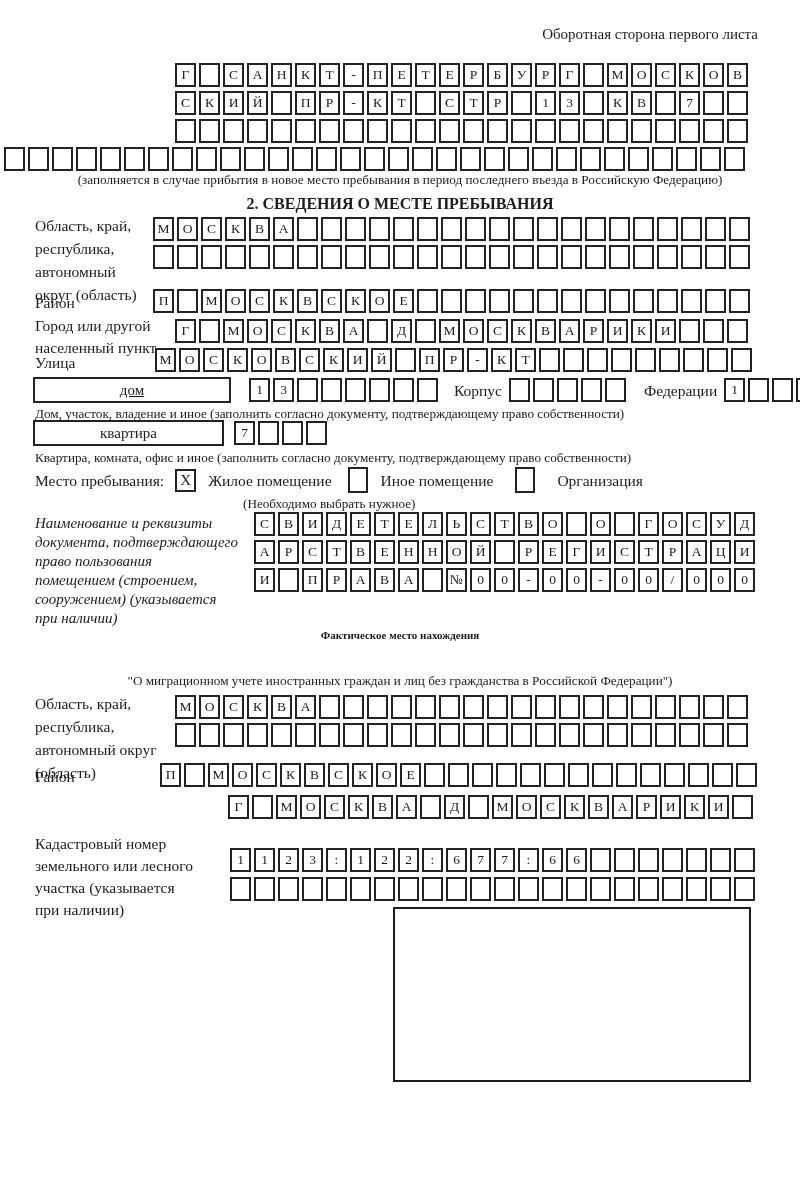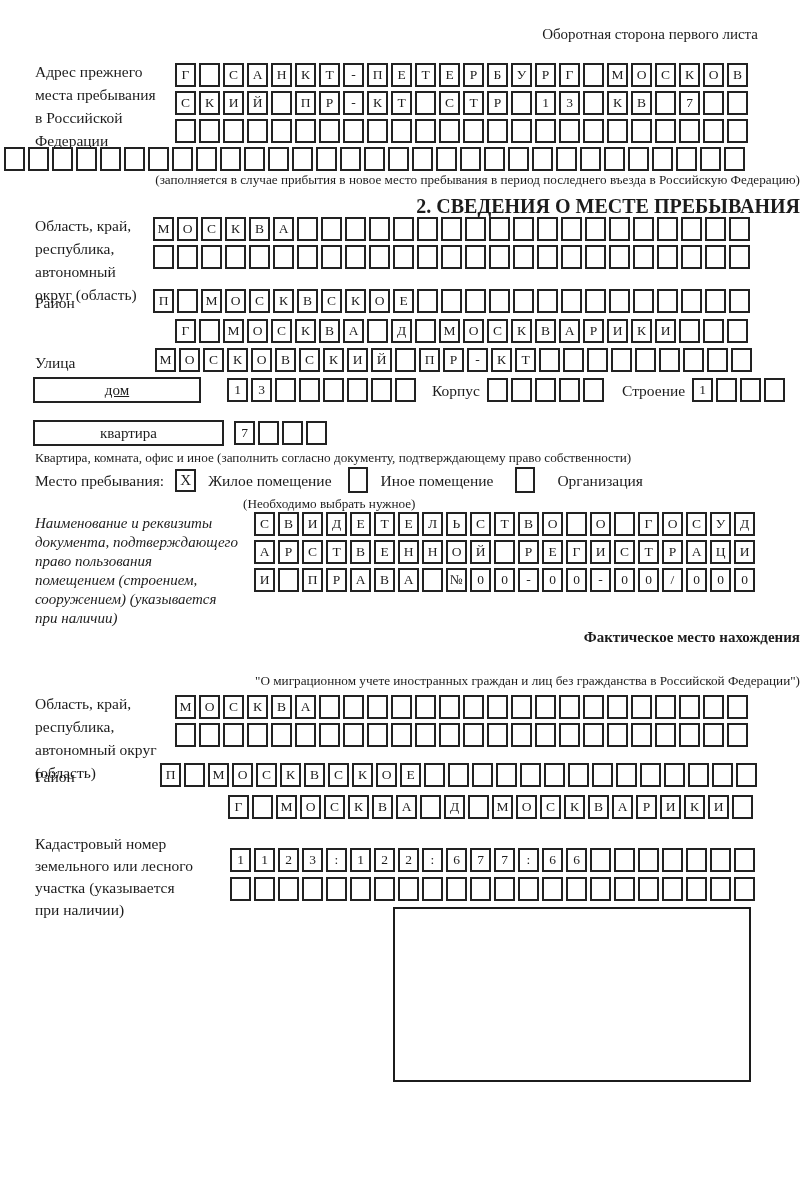--- a/index.html
+++ b/index.html
@@ -5,23 +5,23 @@
   html,body { margin:0; padding:0; background:#ffffff; }
   .page {
     position:relative; width:800px; height:1180px; margin:0 auto;
     background:#ffffff; color:#1c1c1c;
     font-family:"Liberation Serif", serif; overflow:hidden;
   }
   .abs { position:absolute; }
   .lbl { font-size:15.5px; line-height:23px; }
   .lbl-sm { font-size:15px; line-height:19px; }
   .note { font-size:13.2px; white-space:nowrap; }
-  .center { left:0; width:800px; text-align:right; }
-  .title { font-weight:bold; font-size:20px; }
-  .subtitle { font-weight:bold; font-size:15px; }
+  .center { left:0; width:800px; text-align:center; }
+  .title { font-weight:bold; font-size:16px; }
+  .subtitle { font-weight:bold; font-size:11px; }
   .cellrow { display:flex; gap:3px; }
   .cell {
     flex:0 0 21px; width:21px; height:24px; box-sizing:border-box;
     border:2px solid #222; display:flex; align-items:center; justify-content:center;
     font-size:13.5px; line-height:1; background:#fff;
   }
   .fieldbox {
     box-sizing:border-box; border:2px solid #222; height:26px;
     display:flex; align-items:center; justify-content:center; font-size:15px; background:#fff;
   }
@@ -35,21 +35,20 @@
   .stamp-box { box-sizing:border-box; border:2px solid #1c1c1c; background:#fff; }
   .cap { font-size:13.4px; line-height:16.5px; text-align:center; }
 </style>
 </head>
 <body>
 
 <div class="page">
 
   <div class="abs note" style="right:42px; top:26px; font-size:15px;">Оборотная сторона первого листа</div>
 
-  <div class="abs lbl" style="left:35px; top:60px;">Адрес прежнего<br>места пребывания<br>в Российской<br>Федерации</div>
   <div class="abs cellrow" style="left:175px; top:63px;">
       <span class="cell">Г</span>
       <span class="cell"></span>
       <span class="cell">С</span>
       <span class="cell">А</span>
       <span class="cell">Н</span>
       <span class="cell">К</span>
       <span class="cell">Т</span>
       <span class="cell">-</span>
       <span class="cell">П</span>
@@ -236,20 +235,21 @@
       <span class="cell"></span>
       <span class="cell"></span>
       <span class="cell"></span>
       <span class="cell"></span>
       <span class="cell"></span>
       <span class="cell"></span>
       <span class="cell"></span>
       <span class="cell"></span>
     </div>
 
+  <div class="abs lbl" style="left:35px; top:315px; line-height:22px;">Город или другой<br>населенный пункт</div>
   <div class="abs cellrow" style="left:175px; top:319px;">
       <span class="cell">Г</span>
       <span class="cell"></span>
       <span class="cell">М</span>
       <span class="cell">О</span>
       <span class="cell">С</span>
       <span class="cell">К</span>
       <span class="cell">В</span>
       <span class="cell">А</span>
       <span class="cell"></span>
@@ -293,47 +293,48 @@
       <span class="cell"></span>
       <span class="cell"></span>
       <span class="cell"></span>
       <span class="cell"></span>
       <span class="cell"></span>
       <span class="cell"></span>
       <span class="cell"></span>
     </div>
 
   <div class="abs hrow" style="left:33px; top:377px;">
-    <div class="fieldbox" style="width:168px; margin-right:26px;text-decoration:underline;">дом</div>
+    <div class="fieldbox" style="width:198px; margin-right:18px;text-decoration:underline;">дом</div>
     <div class="cellrow">
         <span class="cell">1</span>
         <span class="cell">3</span>
         <span class="cell"></span>
         <span class="cell"></span>
         <span class="cell"></span>
         <span class="cell"></span>
         <span class="cell"></span>
         <span class="cell"></span>
       </div>
     <div class="lbl" style="margin:0 7px 0 16px;">Корпус</div>
     <div class="cellrow">
         <span class="cell"></span>
         <span class="cell"></span>
         <span class="cell"></span>
         <span class="cell"></span>
         <span class="cell"></span>
       </div>
-    <div class="lbl" style="margin:0 7px 0 18px;">Строение</div>
+    <div class="lbl" style="margin:0 7px 0 18px;">Федерации</div>
     <div class="cellrow">
         <span class="cell">1</span>
         <span class="cell"></span>
         <span class="cell"></span>
         <span class="cell"></span>
       </div>
   </div>
+  <div class="abs note" style="left:35px; top:406px;">Дом, участок, владение и иное (заполнить согласно документу, подтверждающему право собственности)</div>
 
   <div class="abs hrow" style="left:33px; top:420px;">
     <div class="fieldbox" style="width:191px; margin-right:10px;">квартира</div>
     <div class="cellrow">
         <span class="cell">7</span>
         <span class="cell"></span>
         <span class="cell"></span>
         <span class="cell"></span>
       </div>
   </div>

